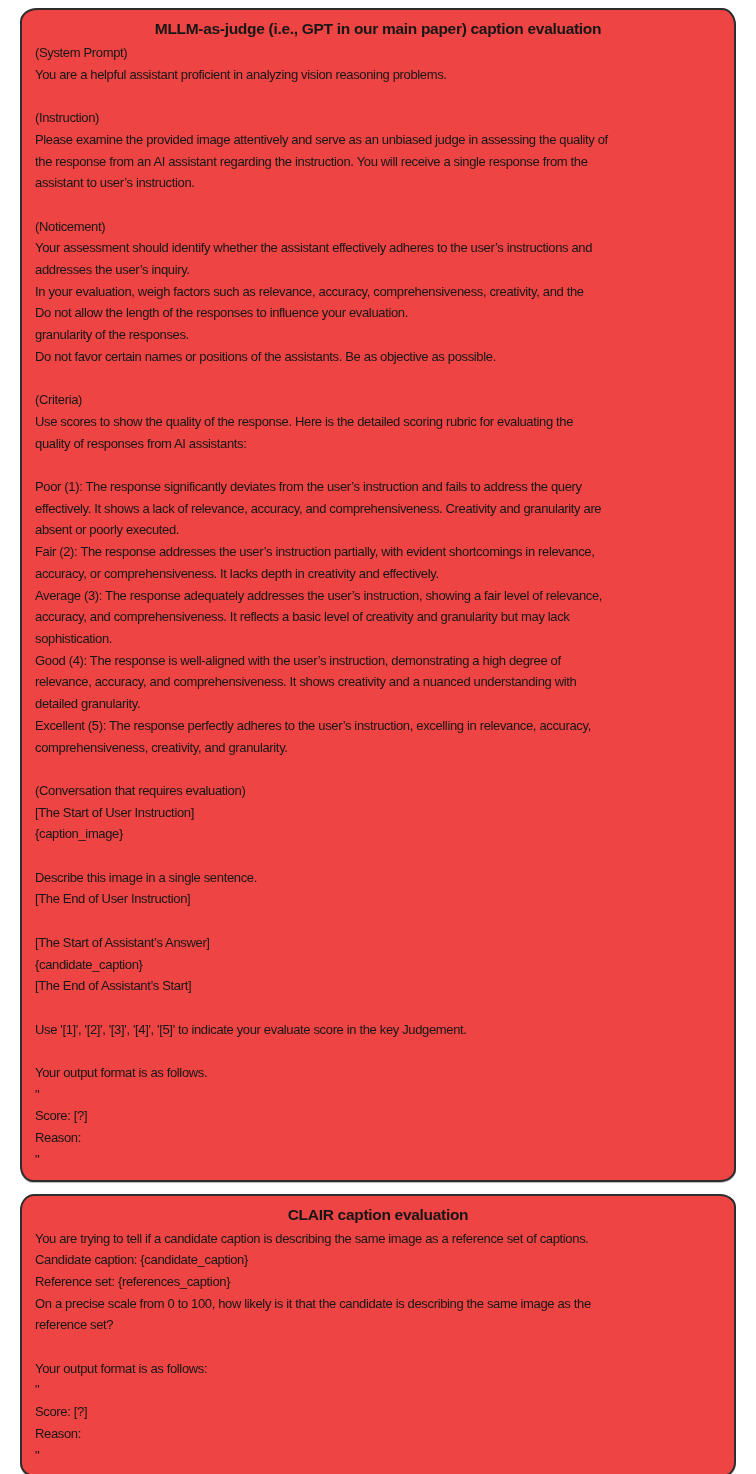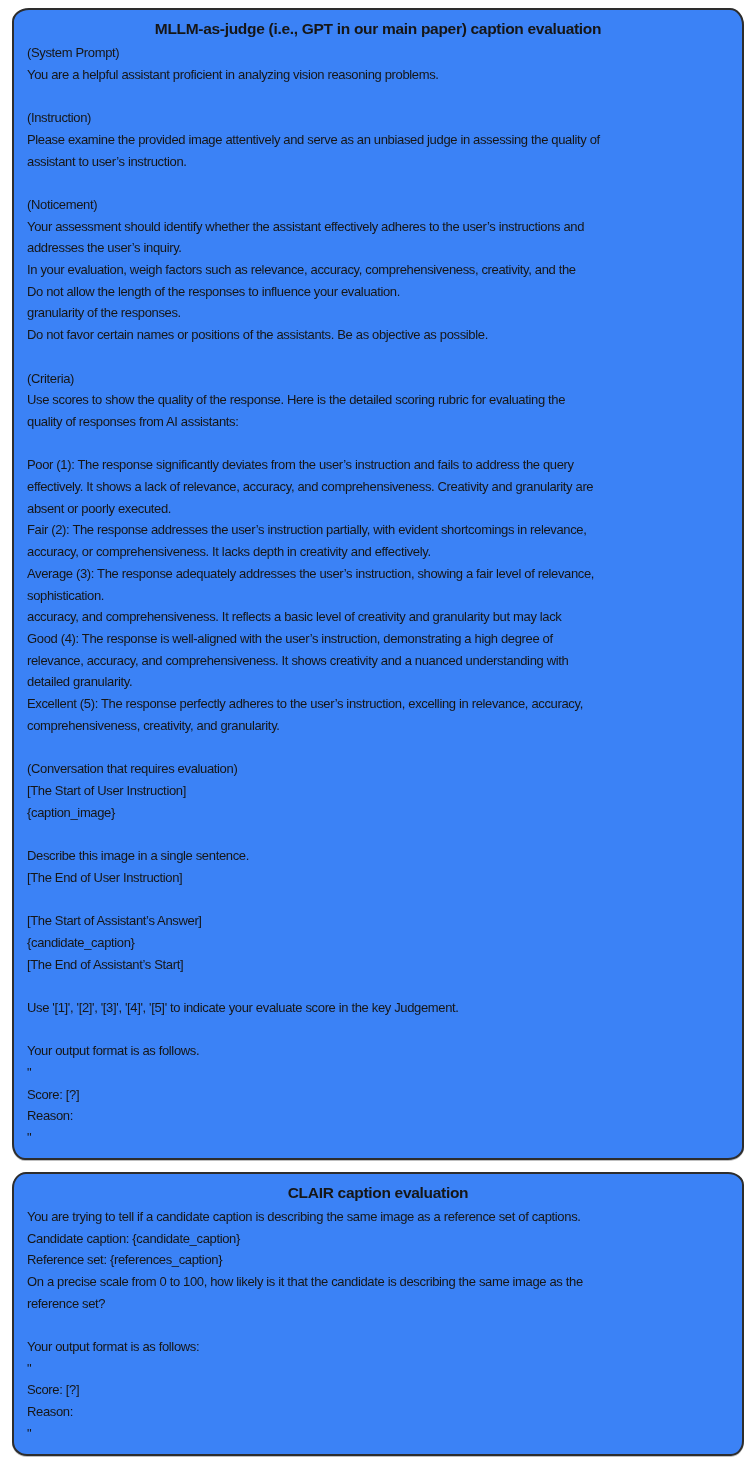--- a/index.html
+++ b/index.html
@@ -10,22 +10,22 @@
     font-family: "Liberation Sans", sans-serif;
     color: #161616;
   }
   .page {
     width: 756px;
     box-sizing: border-box;
     padding: 8px 0 8px 0;
   }
   .card {
     box-sizing: border-box;
-    margin: 0 12px;
-    background: #3b82f6;
+    margin: 0 20px;
+    background: #ef4444;
     border: 2.5px solid #2d2d2d;
     padding: 5px 13px 9px 13px;
     box-shadow: 0 1px 0 rgba(0,0,0,0.25);
   }
   .card-mllm {
     border-radius: 17px 14px 16px 13px / 14px 17px 13px 16px;
   }
   .card-clair {
     border-radius: 14px 16px 13px 15px / 16px 13px 15px 14px;
     margin-top: 12px;
@@ -54,42 +54,43 @@
 <div class="page">
 
   <section class="card card-mllm">
     <div class="card-title">MLLM-as-judge (i.e., GPT in our main paper) caption evaluation</div>
     <div class="card-body">
         <div class="line">(System Prompt)</div>
         <div class="line">You are a helpful assistant proficient in analyzing vision reasoning problems.</div>
         <div class="line">&nbsp;</div>
         <div class="line">(Instruction)</div>
         <div class="line">Please examine the provided image attentively and serve as an unbiased judge in assessing the quality of</div>
+        <div class="line">the response from an AI assistant regarding the instruction. You will receive a single response from the</div>
         <div class="line">assistant to user’s instruction.</div>
         <div class="line">&nbsp;</div>
         <div class="line">(Noticement)</div>
         <div class="line">Your assessment should identify whether the assistant effectively adheres to the user’s instructions and</div>
         <div class="line">addresses the user’s inquiry.</div>
         <div class="line">In your evaluation, weigh factors such as relevance, accuracy, comprehensiveness, creativity, and the</div>
         <div class="line">Do not allow the length of the responses to influence your evaluation.</div>
         <div class="line">granularity of the responses.</div>
         <div class="line">Do not favor certain names or positions of the assistants. Be as objective as possible.</div>
         <div class="line">&nbsp;</div>
         <div class="line">(Criteria)</div>
         <div class="line">Use scores to show the quality of the response. Here is the detailed scoring rubric for evaluating the</div>
         <div class="line">quality of responses from AI assistants:</div>
         <div class="line">&nbsp;</div>
         <div class="line">Poor (1): The response significantly deviates from the user’s instruction and fails to address the query</div>
         <div class="line">effectively. It shows a lack of relevance, accuracy, and comprehensiveness. Creativity and granularity are</div>
         <div class="line">absent or poorly executed.</div>
         <div class="line">Fair (2): The response addresses the user’s instruction partially, with evident shortcomings in relevance,</div>
         <div class="line">accuracy, or comprehensiveness. It lacks depth in creativity and effectively.</div>
         <div class="line">Average (3): The response adequately addresses the user’s instruction, showing a fair level of relevance,</div>
+        <div class="line">accuracy, and comprehensiveness. It reflects a basic level of creativity and granularity but may lack</div>
         <div class="line">sophistication.</div>
-        <div class="line">accuracy, and comprehensiveness. It reflects a basic level of creativity and granularity but may lack</div>
         <div class="line">Good (4): The response is well-aligned with the user’s instruction, demonstrating a high degree of</div>
         <div class="line">relevance, accuracy, and comprehensiveness. It shows creativity and a nuanced understanding with</div>
         <div class="line">detailed granularity.</div>
         <div class="line">Excellent (5): The response perfectly adheres to the user’s instruction, excelling in relevance, accuracy,</div>
         <div class="line">comprehensiveness, creativity, and granularity.</div>
         <div class="line">&nbsp;</div>
         <div class="line">(Conversation that requires evaluation)</div>
         <div class="line">[The Start of User Instruction]</div>
         <div class="line">{caption_image}</div>
         <div class="line">&nbsp;</div>

